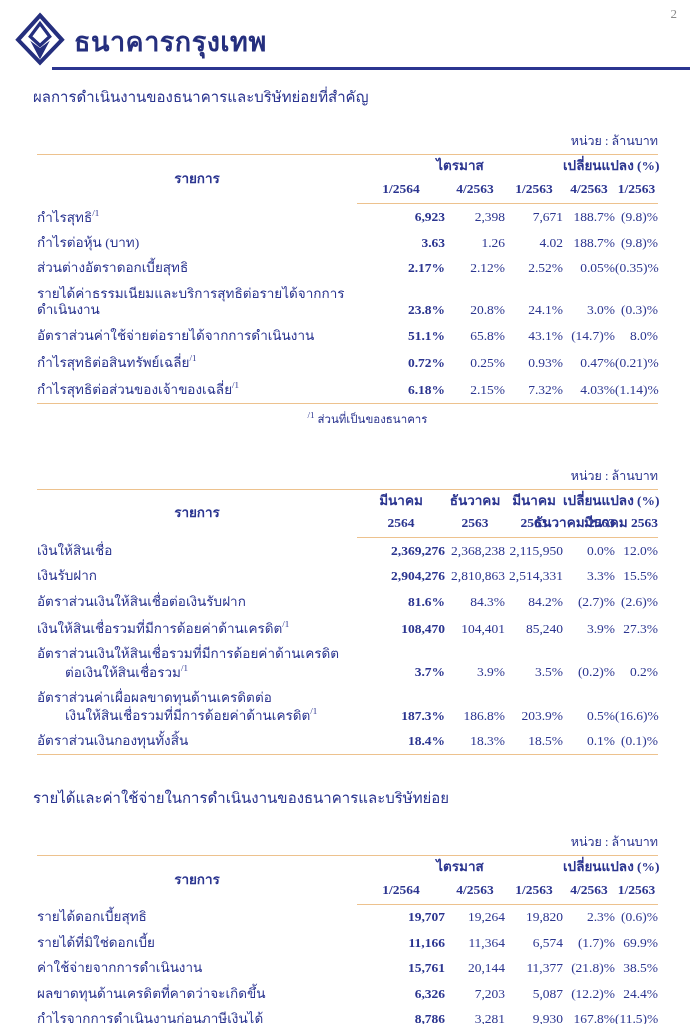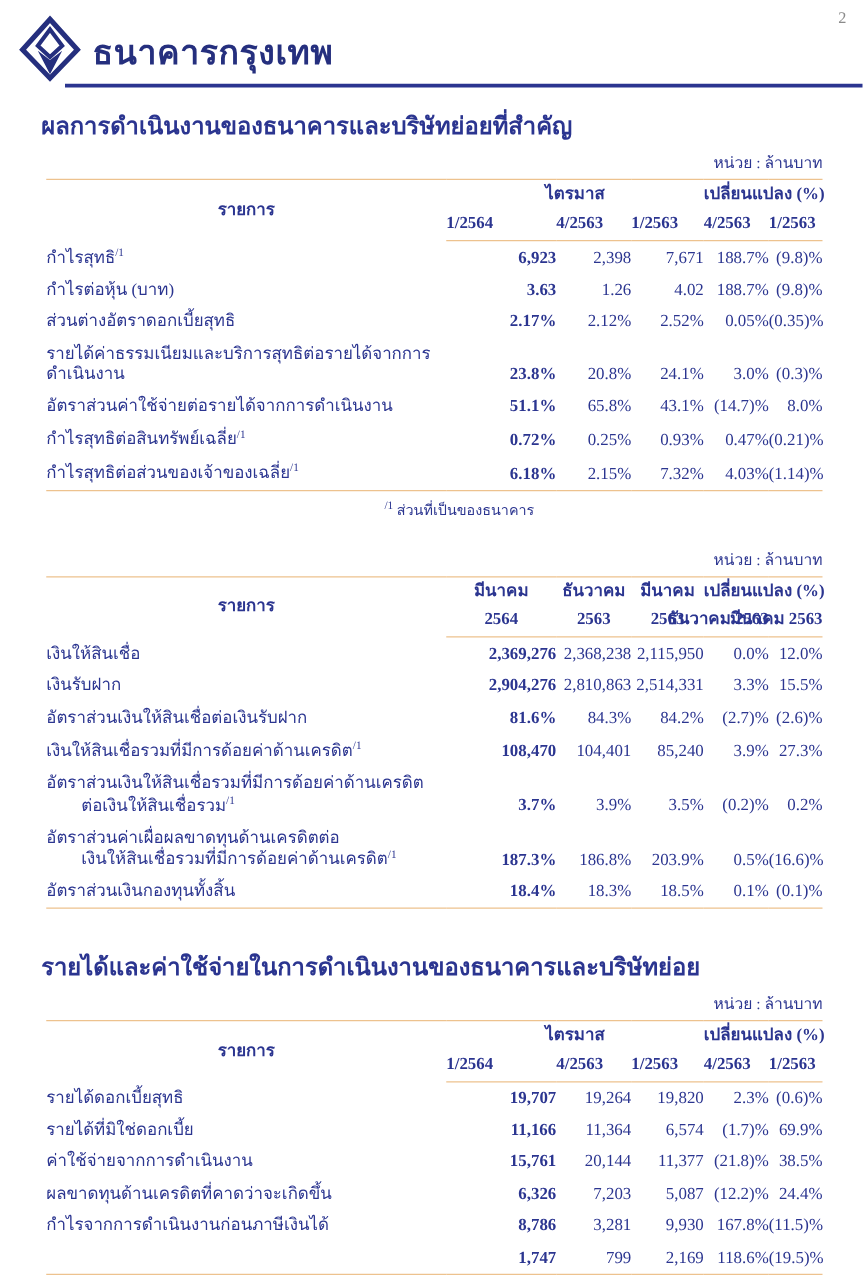--- a/index.html
+++ b/index.html
@@ -10,36 +10,36 @@
   .page-number{position:absolute;top:6px;right:16px;font-size:13px;color:#8a8a8a;}
   
   .brand-row{display:flex;align-items:flex-start;margin:12px 0 0 14px;}
   .brand-logo{width:52px;height:54px;flex:0 0 auto;}
   .brand-text{
     font-family:"Liberation Sans","DejaVu Sans",sans-serif;
     font-weight:bold;font-size:27px;color:#252f7e;margin:8px 0 0 8px;letter-spacing:.5px;
   }
   .brand-rule{height:3px;background:#2b3590;margin:1px 3px 0 52px;}
   
-  .section-title{font-size:19px;font-weight:bold;margin:15px 0 0 33px;}
-  .unit-label{font-size:12.5px;text-align:right;margin:5px 35px 0 0;}
+  .section-title{font-size:15px;font-weight:normal;margin:15px 0 0 33px;}
+  .unit-label{font-size:12.5px;text-align:right;margin:22px 35px 0 0;}
   
   table.fin{border-collapse:collapse;margin:3px 0 0 37px;table-layout:fixed;width:621px;
     border-top:1.5px solid #edc28e;border-bottom:1.5px solid #edc28e;}
   table.fin col.w-label{width:320px;}
   table.fin col.w-c1{width:88px;}
   table.fin col.w-c2{width:60px;}
   table.fin col.w-c3{width:58px;}
   table.fin col.w-c4{width:52px;}
   table.fin col.w-c5{width:43px;}
   table.fin th{font-size:13.5px;font-weight:bold;padding:3px 0;line-height:1.25;white-space:nowrap;}
   table.fin thead tr:last-child th{border-bottom:1.5px solid #edc28e;padding-bottom:5px;}
   th.h-item{text-align:center;vertical-align:middle;}
   th.h-group{text-align:center;padding-top:6px;}
-  th.h-num{text-align:left;}
+  th.h-num{text-align:center;}
   th.h-ctr{text-align:center;}
   th.hdr-wide{position:relative;}
   th.hdr-wide span{position:absolute;right:0;bottom:5px;white-space:nowrap;}
   table.fin td{font-size:13.5px;padding:4.5px 0;vertical-align:bottom;line-height:1.22;}
   td.c-label{text-align:left;padding-left:10px;margin-left:11px;}
   td.c-num{text-align:right;white-space:nowrap;}
   td.c-num.strong{font-weight:bold;}
   .lbl-line.indent{padding-left:28px;}
   sup{font-size:9px;}
   .footnote{font-size:11.5px;margin:6px 0 0 42px;text-align:center;}

